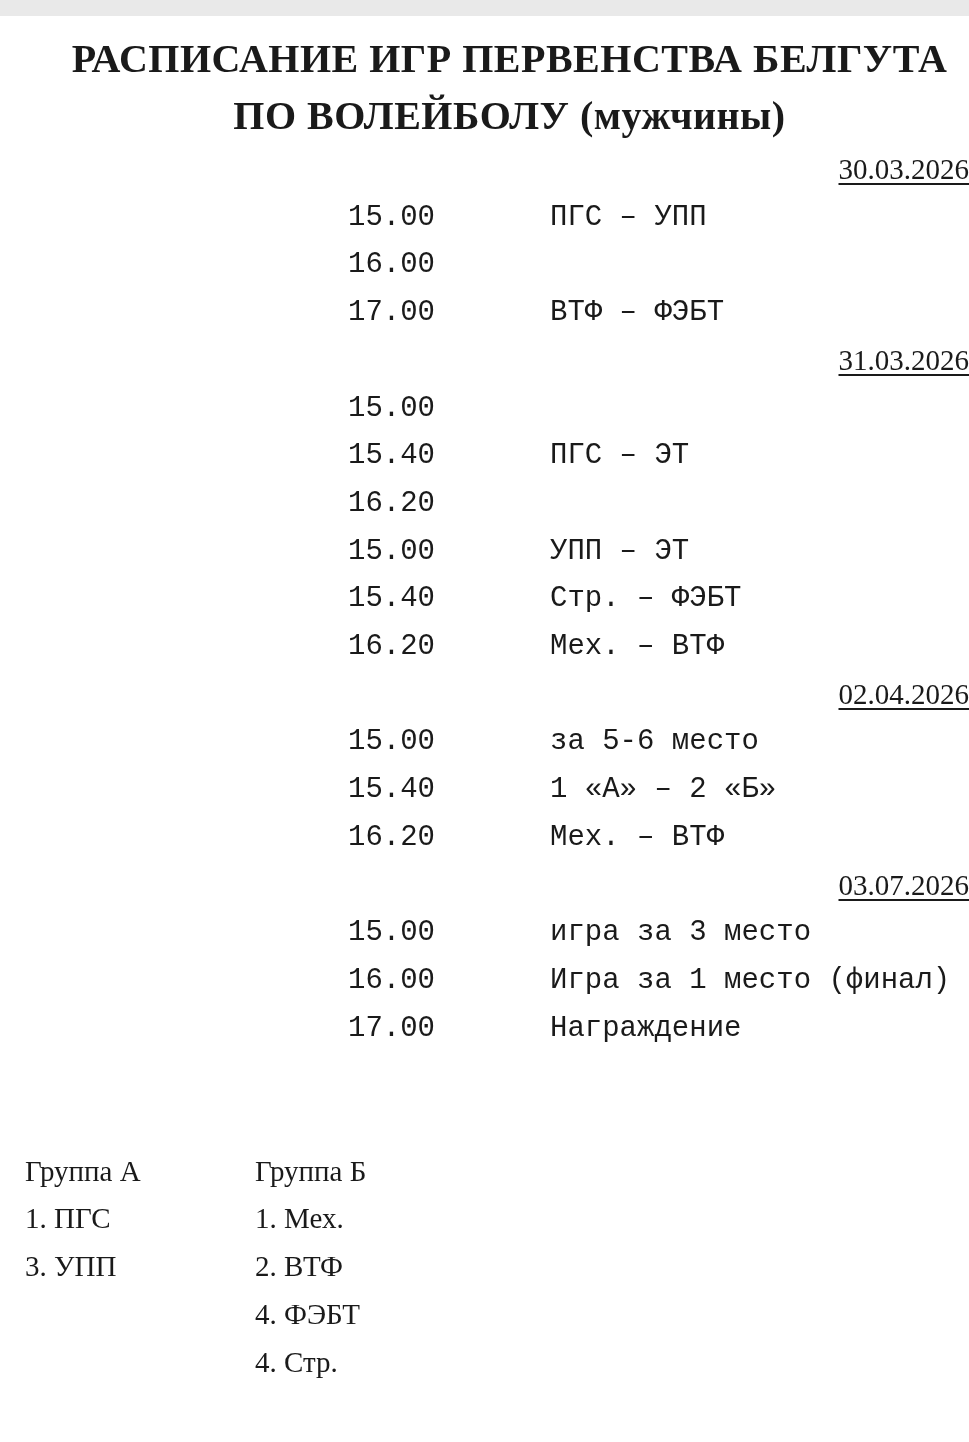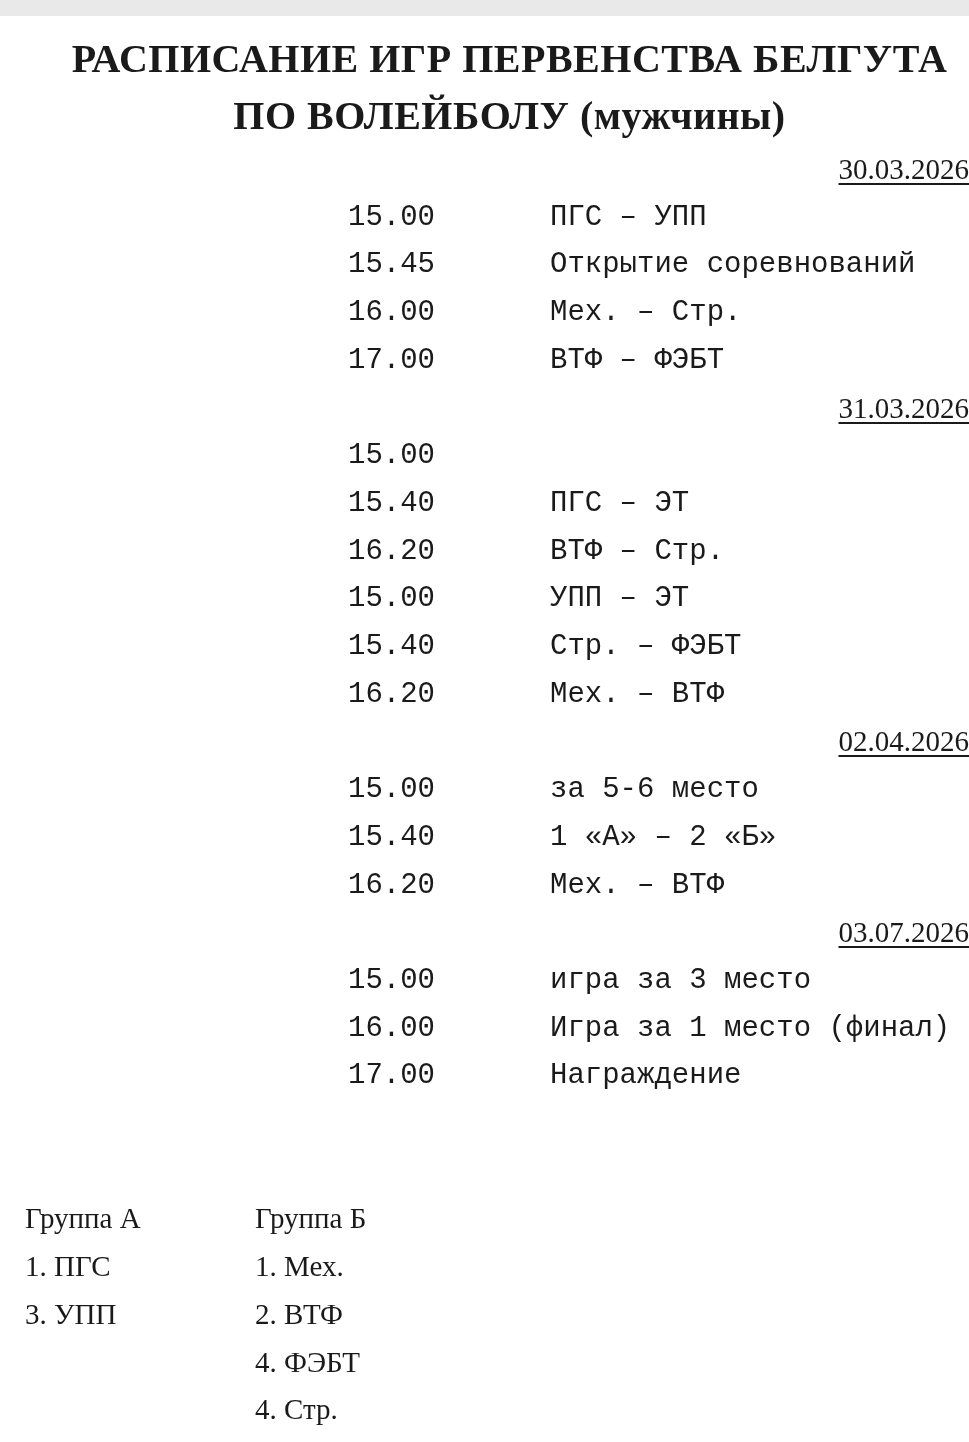--- a/index.html
+++ b/index.html
@@ -80,45 +80,39 @@
   <main class="schedule">
 
     <div class="date-line">
       <span class="date">30.03.2026</span>
     </div>
     <div class="event-row">
       <span class="time">15.00</span>
       <span class="match">ПГС – УПП</span>
     </div>
     <div class="event-row">
-      <span class="time">15.45</span>
-      <span class="match">Открытие соревнований</span>
-    </div>
-    <div class="event-row">
       <span class="time">16.00</span>
-      <span class="match">Мех. – Стр.</span>
     </div>
     <div class="event-row">
       <span class="time">17.00</span>
       <span class="match">ВТФ – ФЭБТ</span>
     </div>
 
     <div class="date-line">
       <span class="date">31.03.2026</span>
     </div>
     <div class="event-row">
       <span class="time">15.00</span>
     </div>
     <div class="event-row">
       <span class="time">15.40</span>
       <span class="match">ПГС – ЭТ</span>
     </div>
     <div class="event-row">
       <span class="time">16.20</span>
-      <span class="match">ВТФ – Стр.</span>
     </div>
 
     <div class="event-row">
       <span class="time">15.00</span>
       <span class="match">УПП – ЭТ</span>
     </div>
     <div class="event-row">
       <span class="time">15.40</span>
       <span class="match">Стр. – ФЭБТ</span>
     </div>

